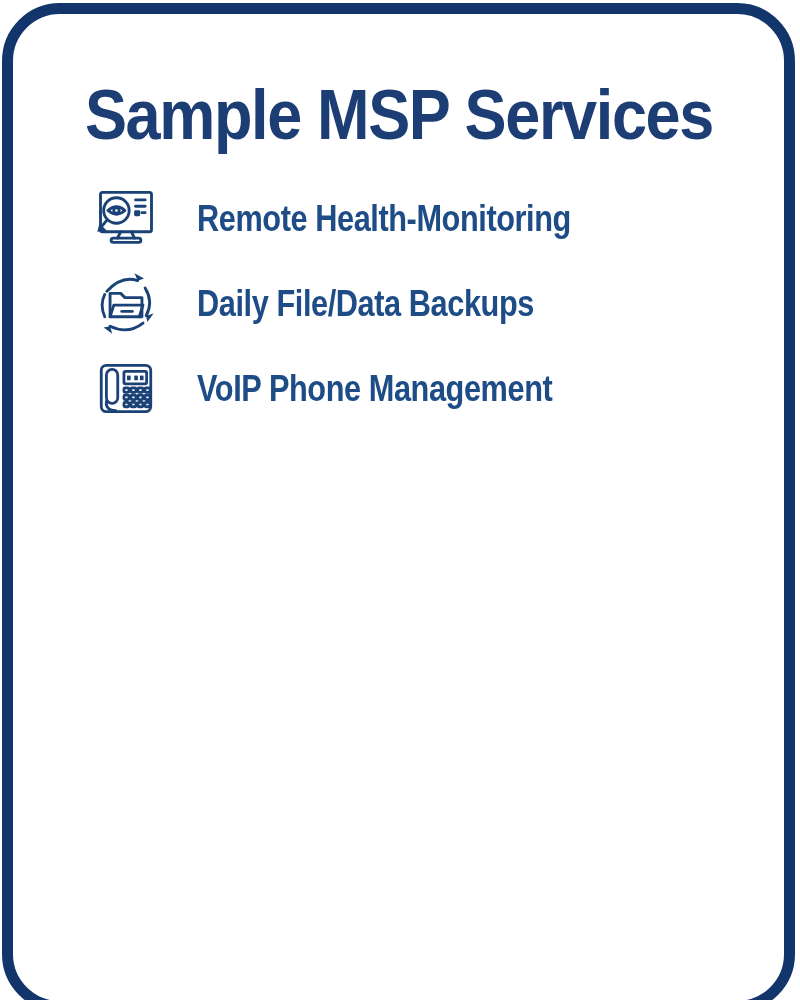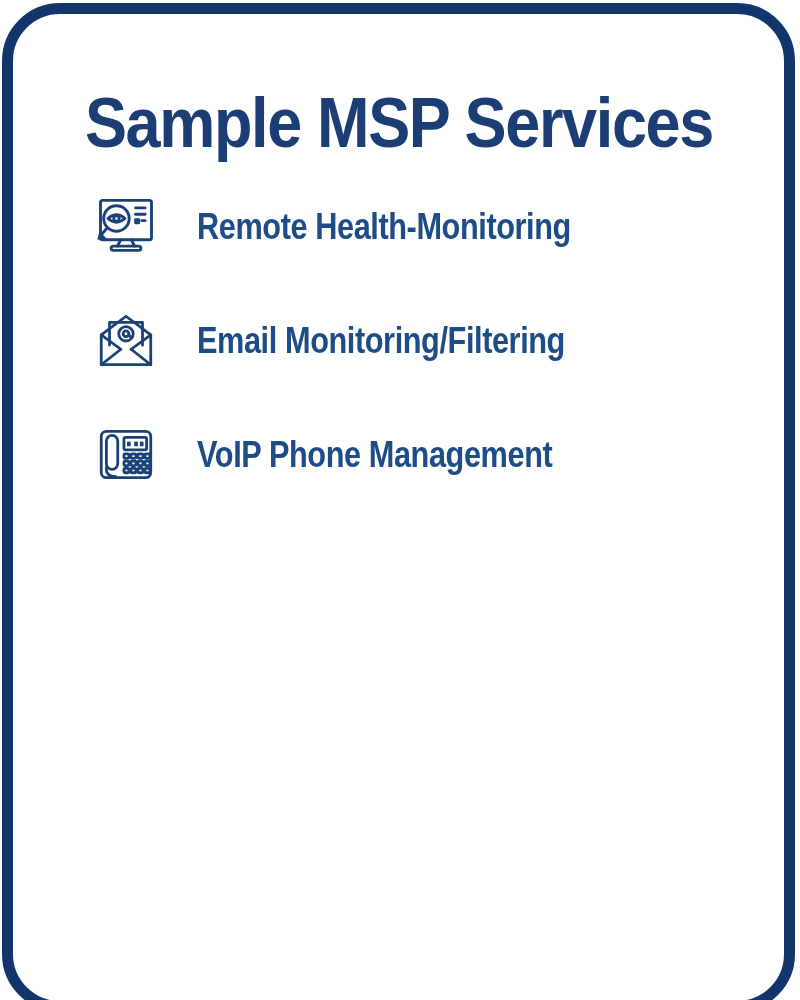--- a/index.html
+++ b/index.html
@@ -19,40 +19,39 @@
     bottom: -12px;           
     border: 11px solid #12356b;
     border-radius: 58px;
     background: #ffffff;
     box-sizing: border-box;
   }
   .card-inner {
     padding-top: 60px;
   }
   h1.title {
-    margin: 16px;
+    margin: 8px;
     text-align: center;
     color: #1c3e75;
     font-size: 70px;
     line-height: 0.95;
     font-weight: bold;
     letter-spacing: -1.5px;
     white-space: nowrap;
   }
   h1.title .squeeze {
     display: inline-block;
     transform: scaleX(0.9);
     transform-origin: center;
   }
   .services {
     margin-top: 28px;
     padding-left: 76px;
     display: flex;
     flex-direction: column;
-    gap: 29px;
   }
   .service-row {
     height: 85px;
     display: flex;
     align-items: center;
   }
   .service-icon {
     flex: none;
     width: 74px;
     height: 74px;
@@ -113,38 +112,39 @@
             <circle class="ln" cx="23" cy="24" r="2.6"></circle>
             <line class="ln" x1="14" y1="33" x2="10" y2="38"></line>
             <path class="fl" d="M7,36 l7,7 l-9,1 z"></path>
           </svg>
         </span>
         <span class="service-label">Remote Health-Monitoring</span>
       </div>
 
 
 
+      <div class="service-row">
+        <span class="service-icon">
+          <svg width="68" height="68" viewBox="0 0 64 64">
+            <path class="ln" d="M17,44 V22 h10 l4,4 h16 v18 z"></path>
+            <path class="ln" d="M17,44 l3.5,-11 h27.5 l-3.5,11"></path>
+            <line class="ln" x1="28" y1="39" x2="38" y2="39"></line>
+            <path class="ln" d="M14,20 Q28,5 43,10"></path>
+            <path class="fl" d="M43,10 l-3,-7 l9,5 z"></path>
+            <path class="ln" d="M50,17 Q58,30 51,43"></path>
+            <path class="fl" d="M51,43 l7,-2 l-6,8 z"></path>
+            <path class="ln" d="M48,50 Q34,61 17,53"></path>
+            <path class="fl" d="M17,53 l2,7 l-8,-6 z"></path>
+            <path class="ln" d="M12,44 Q7,33 12,23"></path>
+          </svg>
+        </span>
+        <span class="service-label">Daily File/Data Backups</span>
+      </div>
 
 
-      <div class="service-row">
-        <span class="service-icon">
-          <svg width="66" height="66" viewBox="0 0 64 64">
-            <path class="ln" d="M8,26 L32,8 L56,26 V55 H8 Z"></path>
-            <path class="ln" d="M16,36 V14 h32 v22"></path>
-            <circle class="ln" cx="32" cy="25" r="7"></circle>
-            <circle class="ln" cx="32" cy="25" r="2.8"></circle>
-            <path class="ln" d="M34.8,25 q0,3.5 3.5,3"></path>
-            <path class="ln" d="M8,26 L27,40"></path>
-            <path class="ln" d="M56,26 L37,40"></path>
-            <path class="ln" d="M8,55 L27,40"></path>
-            <path class="ln" d="M56,55 L37,40"></path>
-          </svg>
-        </span>
-        <span class="service-label">Email Monitoring/Filtering</span>
-      </div>
 
 
 
       <div class="service-row">
         <span class="service-icon">
           <svg width="66" height="66" viewBox="0 0 64 64">
             <rect class="ln" x="8" y="9" width="48" height="45" rx="5"></rect>
             <rect class="ln" x="13" y="13" width="11" height="33" rx="5.5"></rect>
             <path class="ln" d="M13,44 q-1,9 9,9"></path>
             <rect class="ln" x="30" y="15" width="22" height="12" rx="1.5"></rect>

